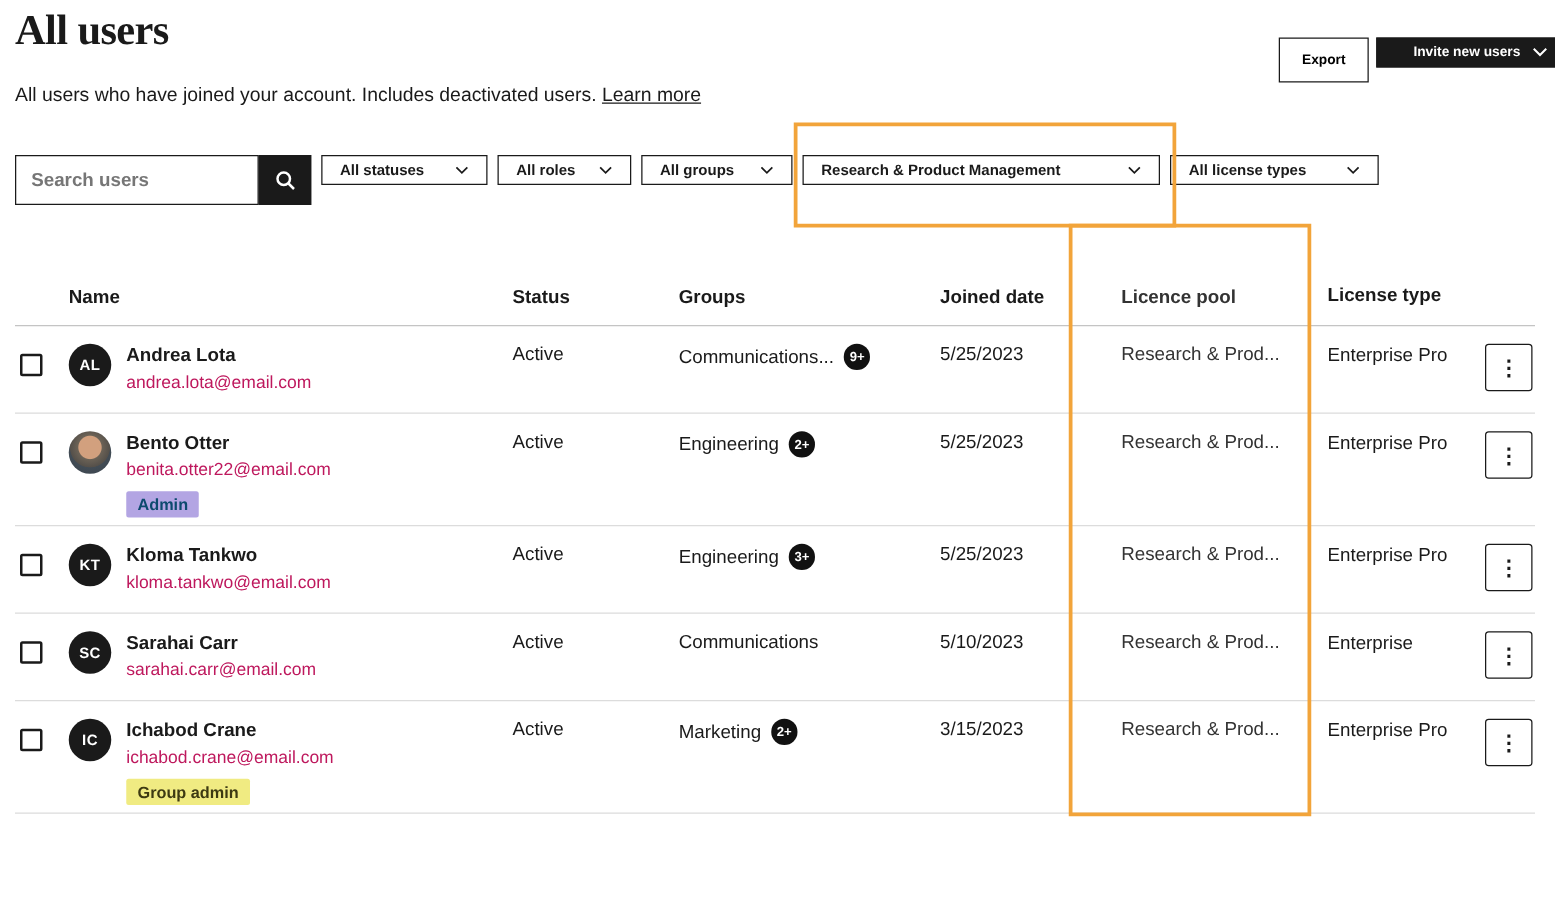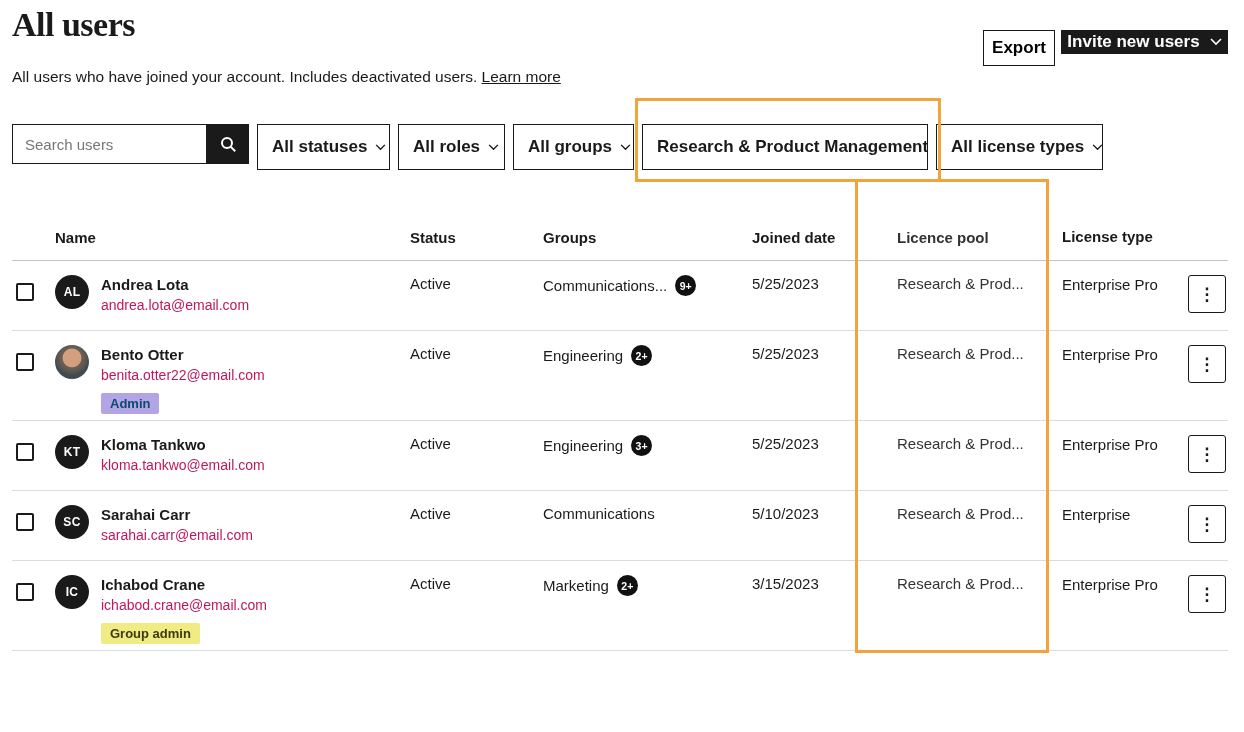--- a/index.html
+++ b/index.html
@@ -4,30 +4,30 @@
 <style>
   * { margin:0; padding:0; box-sizing:border-box; }
   html,body { width:1244px; height:732px; background:#ffffff; font-family:"Liberation Sans", sans-serif; color:#1a1a1a; }
   .stage { position:relative; width:1244px; height:732px; overflow:hidden; background:#fff; }
 
   
   .page-title { position:absolute; left:12px; top:6px; font-family:Liberation Serif, serif; font-weight:700; font-size:34px; letter-spacing:-0.5px; }
   .subtitle { position:absolute; left:12px; top:68px; font-size:15.5px; }
   .subtitle a { color:#1a1a1a; text-decoration:underline; cursor:pointer; }
 
-  .btn { display:inline-flex; align-items:center; justify-content:center; gap:10px; font-weight:700; font-size:17px; cursor:pointer; background:#fff; border:1px solid #1a1a1a; }
+  .btn { display:inline-flex; align-items:center; justify-content:center; gap:10px; font-weight:700; font-size:11px; cursor:pointer; background:#fff; border:1px solid #1a1a1a;margin-left:40px; }
   .export-btn { position:absolute; left:983px; top:30px; width:72px; height:36px; }
   .invite-btn { position:absolute; left:1061px; top:30px; width:167px; height:24px; background:#1a1a1a; color:#fff; border:1px solid #1a1a1a; }
 
   
-  .search-input { position:absolute; left:12px; top:124px; width:195px; height:40px; border:1px solid #1a1a1a; font-size:15px; padding:0 12px; outline:none; font-family:"Liberation Sans", sans-serif; }
+  .search-input { position:absolute; left:12px; top:124px; width:195px; height:40px; border:1px solid #1a1a1a; font-size:15px; padding:0 12px; outline:none; font-family:"Liberation Sans", sans-serif;font-weight:bold; }
   .search-input::placeholder { color:#767676; }
   .search-btn { position:absolute; left:207px; top:124px; width:42px; height:40px; background:#1a1a1a; border:1px solid #1a1a1a; display:flex; align-items:center; justify-content:center; cursor:pointer; }
 
-  .dd { position:absolute; top:124px; height:46px; display:flex; align-items:center; justify-content:space-between; padding:0 14px; border:1px solid #1a1a1a; background:#fff; font-weight:700; font-size:17px; cursor:pointer; white-space:nowrap; }
+  .dd { position:absolute; top:124px; height:24px; display:flex; align-items:center; justify-content:space-between; padding:0 14px; border:1px solid #1a1a1a; background:#fff; font-weight:700; font-size:12px; cursor:pointer; white-space:nowrap; }
   .dd-statuses { left:257px; width:133px; }
   .dd-roles    { left:398px; width:107px; }
   .dd-groups   { left:513px; width:121px; }
   .dd-pool     { left:642px; width:286px; }
   .dd-types    { left:936px; width:167px; }
   .dd svg { flex:0 0 auto; margin-left:8px; }
 
   
   .anno { position:absolute; border:3px solid #F2A43A; pointer-events:none; z-index:50; }
   .anno-dd  { left:635px; top:98px; width:306px; height:84px; }

